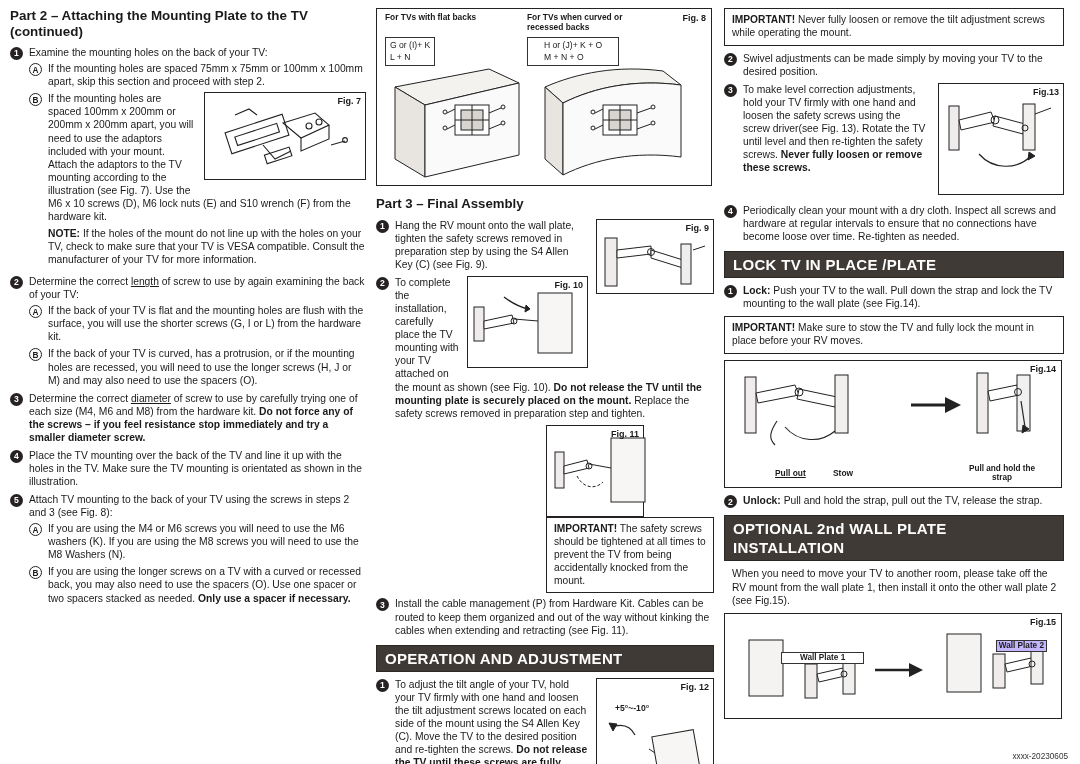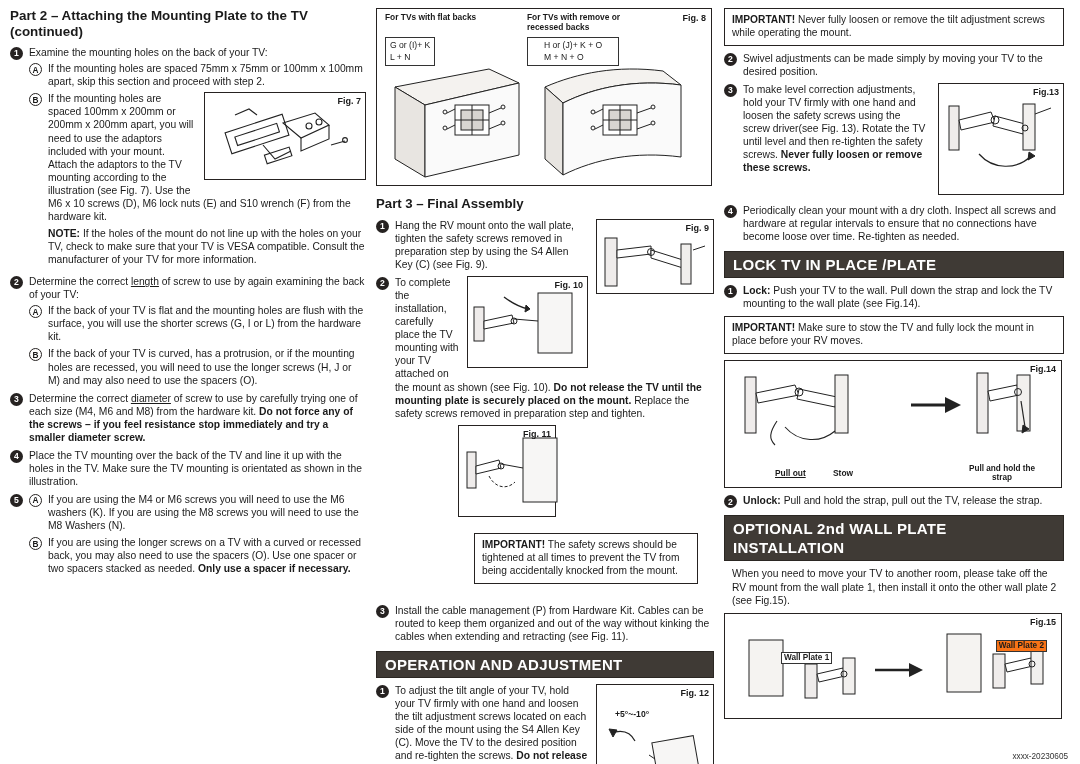--- a/index.html
+++ b/index.html
@@ -130,41 +130,42 @@
         <span>Determine the correct </span><span class="u">diameter</span><span> of screw to use by carefully trying one of each size (M4, M6 and M8) from the hardware kit. </span><b>Do not force any of the screws – if you feel resistance stop immediately and try a smaller diameter screw.</b>
       </li>
 
       <li class="item">
         <span class="bullet">4</span>
         <span>Place the TV mounting over the back of the TV and line it up with the holes in the TV. Make sure the TV mounting is orientated as shown in the illustration.</span>
       </li>
 
       <li class="item">
         <span class="bullet">5</span>
+        <span>Attach TV mounting to the back of your TV using the screws in steps 2 and 3 (see Fig. 8):</span>
         <ol class="alpha">
           <li class="sub">
             <span class="bullet">A</span>
             <span>If you are using the M4 or M6 screws you will need to use the M6 washers (K). If you are using the M8 screws you will need to use the M8 Washers (N).</span>
           </li>
           <li class="sub">
             <span class="bullet">B</span>
             <span>If you are using the longer screws on a TV with a curved or recessed back, you may also need to use the spacers (O). Use one spacer or two spacers stacked as needed. </span><b>Only use a spacer if necessary.</b>
           </li>
         </ol>
       </li>
 
     </ol>
   </div>
 
   <div class="col col2">
 
     <div class="figbox" style="width:336px;height:178px;">
       <div class="figcap" style="right:5px;top:4px;">Fig. 8</div>
       <div style="position:absolute;left:8px;top:4px;width:95px;font-size:8.4px;font-weight:bold;line-height:1.15;">For TVs with flat backs</div>
-      <div style="position:absolute;left:150px;top:4px;width:110px;font-size:8.4px;font-weight:bold;line-height:1.15;">For TVs with remove or recessed backs</div>
+      <div style="position:absolute;left:150px;top:4px;width:110px;font-size:8.4px;font-weight:bold;line-height:1.15;">For TVs when curved or recessed backs</div>
 
       <div style="position:absolute;left:8px;top:28px;border:1px solid #333;padding:2px 4px;font-size:8.6px;line-height:1.35;">
         <div>G  or (I)+ K</div>
         <div>L        +  N</div>
       </div>
       <div style="position:absolute;left:150px;top:28px;border:1px solid #333;padding:2px 16px;font-size:8.6px;line-height:1.35;">
         <div>H or (J)+ K + O</div>
         <div>M     +  N + O</div>
       </div>
 
@@ -259,21 +260,21 @@
             <g stroke="#222" fill="none" stroke-width="1">
               <rect x="64" y="12" width="34" height="64" fill="#f7f6f5"></rect>
               <rect x="8" y="26" width="9" height="36" fill="#efeceb"></rect>
               <path d="M17 40 L40 34 L42 42 L17 48 Z" fill="#fff"></path>
               <path d="M42 38 L64 42"></path>
               <path d="M30 50 C36 62 48 64 56 56" stroke-dasharray="3 2"></path>
               <circle cx="42" cy="40" r="3"></circle>
             </g>
           </svg>
         </div>
-        <div class="note-box" style="width:224px;box-sizing:border-box;margin:16px;">
+        <div class="note-box" style="width:168px;box-sizing:border-box;margin:0;">
           <b>IMPORTANT!</b><span> The safety screws should be tightened at all times to prevent the TV from being accidentally knocked from the mount.</span>
         </div>
       </div>
       <div class="clear"></div>
       <ol class="num">
         <li class="item">
           <span class="bullet">3</span>
           <span>Install the cable management (P) from Hardware Kit. Cables can be routed to keep them organized and out of the way without kinking the cables when extending and retracting (see Fig. 11).</span>
         </li>
       </ol>
@@ -398,22 +399,22 @@
         <b>Unlock:</b><span> Pull and hold the strap, pull out the TV, release the strap.</span>
       </li>
     </ol>
 
     <div class="banner">OPTIONAL 2nd WALL PLATE INSTALLATION</div>
 
     <div style="padding-left:8px;">When you need to move your TV to another room, please take off the RV mount from the wall plate 1, then install it onto the other wall plate 2  (see Fig.15).</div>
 
     <div class="figbox" style="width:338px;height:106px;margin-top:6px;">
       <div class="figcap" style="right:5px;top:3px;">Fig.15</div>
-      <div style="position:absolute;left:56px;top:38px;font-size:8.2px;font-weight:bold;border:1px solid #333;padding:0 2px;background:#fff;">Wall Plate 1</div>
-      <div style="position:absolute;right:14px;top:26px;font-size:8.2px;font-weight:bold;border:1px solid #333;padding:0 2px;background:#f97316;">Wall Plate 2</div>
+      <div style="position:absolute;left:56px;top:38px;font-size:8.2px;font-weight:bold;border:1px solid #333;padding:0 18px;background:#fff;">Wall Plate 1</div>
+      <div style="position:absolute;right:14px;top:26px;font-size:8.2px;font-weight:bold;border:1px solid #333;padding:0 2px;background:#c4b5fd;">Wall Plate 2</div>
       <svg width="336" height="104" viewBox="0 0 336 104">
         <g stroke="#222" fill="none" stroke-width="1">
           <rect x="24" y="26" width="34" height="56" fill="#f5f3f1"></rect>
           <rect x="80" y="50" width="12" height="34" fill="#efeceb"></rect>
           <path d="M92 60 L118 54 L120 62 L94 68 Z" fill="#fff"></path>
           <rect x="118" y="44" width="12" height="36" fill="#f2f0ee"></rect>
           <circle cx="119" cy="60" r="3"></circle>
           <path d="M150 56 L186 56" stroke-width="2.4"></path>
           <path d="M184 49 L198 56 L184 63 Z" fill="#222" stroke="none"></path>
           <rect x="222" y="20" width="34" height="58" fill="#f5f3f1"></rect>

